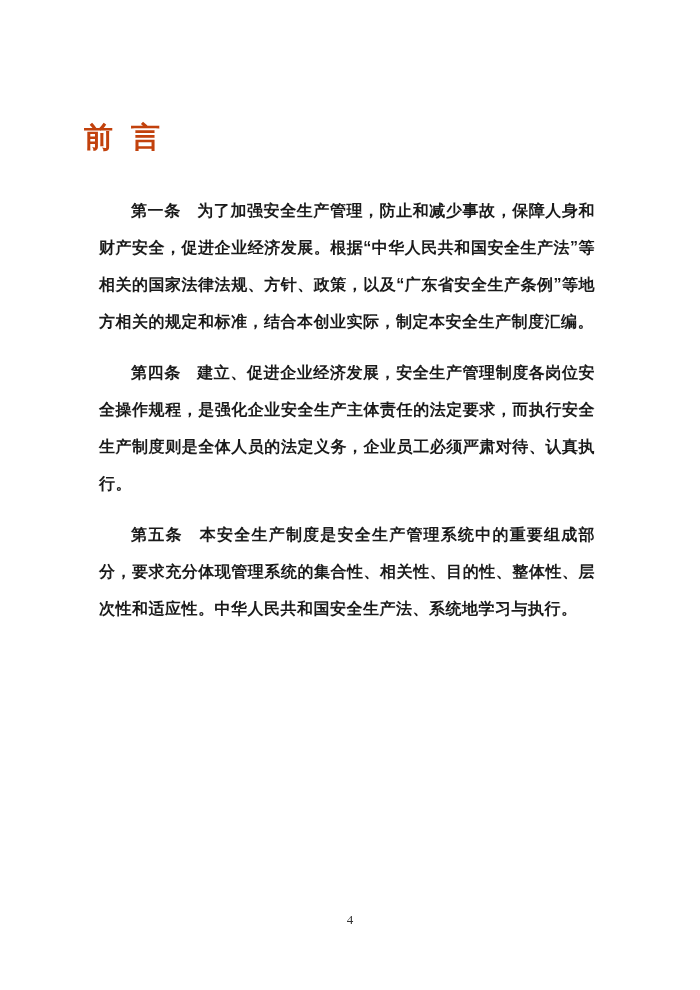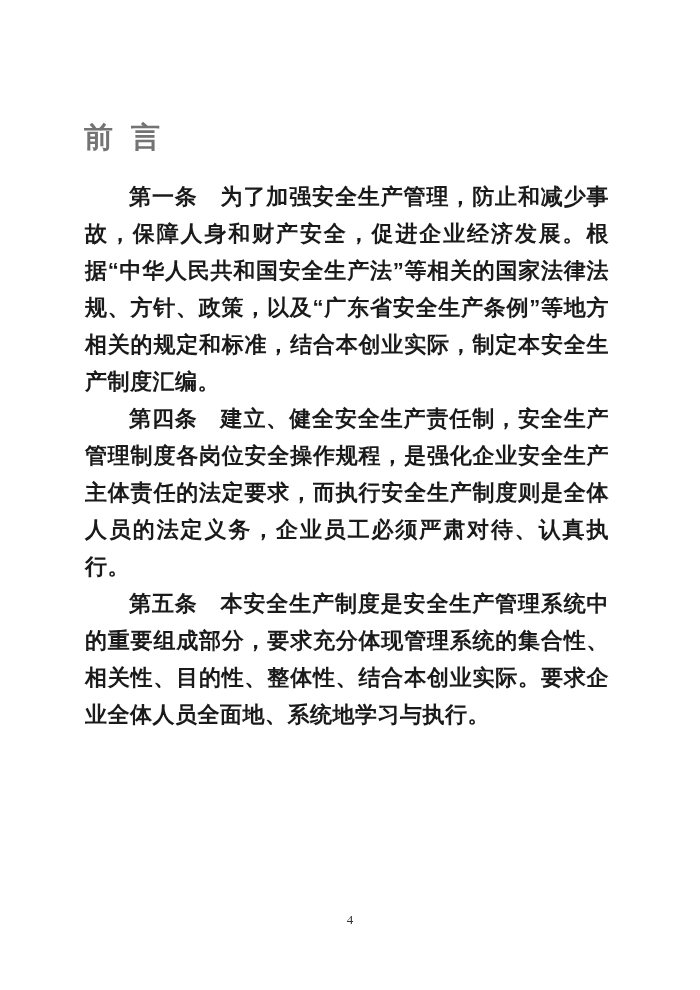--- a/index.html
+++ b/index.html
@@ -17,34 +17,34 @@
   }
   .doc-title {
     position: absolute;
     left: 84px;
     top: 118px;
     margin: 0;
     font-size: 29px;
     line-height: 38px;
     font-weight: 700;
     letter-spacing: 5px;
-    color: #737373;
+    color: #c2410c;
     font-family: "Liberation Sans", sans-serif;
   }
   .doc-body {
     position: absolute;
     left: 85px;
     top: 178px;
     width: 524px;
     color: #1a1a1a;
   }
   .doc-body p {
-    margin: 0;
+    margin: 14px;
     padding: 0;
-    font-size: 22px;
+    font-size: 16px;
     line-height: 37px;
     font-weight: 600;
     letter-spacing: 0.5px;
     text-align: justify;
     text-indent: 2em;
     color: #1a1a1a;
     font-family: "Liberation Sans", sans-serif;
   }
   .page-number {
     position: absolute;
@@ -59,19 +59,19 @@
 </style>
 </head>
 <body>
 
 <div class="page">
 
   <h1 class="doc-title">前 言</h1>
 
   <div class="doc-body">
     <p>第一条　为了加强安全生产管理，防止和减少事故，保障人身和财产安全，促进企业经济发展。根据“中华人民共和国安全生产法”等相关的国家法律法规、方针、政策，以及“广东省安全生产条例”等地方相关的规定和标准，结合本创业实际，制定本安全生产制度汇编。</p>
-    <p>第四条　建立、健全安全生产责任制，安全生产管理制度各岗位安全操作规程，是强化企业安全生产主体责任的法定要求，而执行安全生产制度则是全体人员的法定义务，企业员工必须严肃对待、认真执行。</p>
-    <p>第五条　本安全生产制度是安全生产管理系统中的重要组成部分，要求充分体现管理系统的集合性、相关性、目的性、整体性、结合本创业实际。要求企业全体人员全面地、系统地学习与执行。</p>
+    <p>第四条　建立、促进企业经济发展，安全生产管理制度各岗位安全操作规程，是强化企业安全生产主体责任的法定要求，而执行安全生产制度则是全体人员的法定义务，企业员工必须严肃对待、认真执行。</p>
+    <p>第五条　本安全生产制度是安全生产管理系统中的重要组成部分，要求充分体现管理系统的集合性、相关性、目的性、整体性、层次性和适应性。中华人民共和国安全生产法、系统地学习与执行。</p>
   </div>
 
   <div class="page-number">4</div>
 
 </div>
 
 </body></html>

